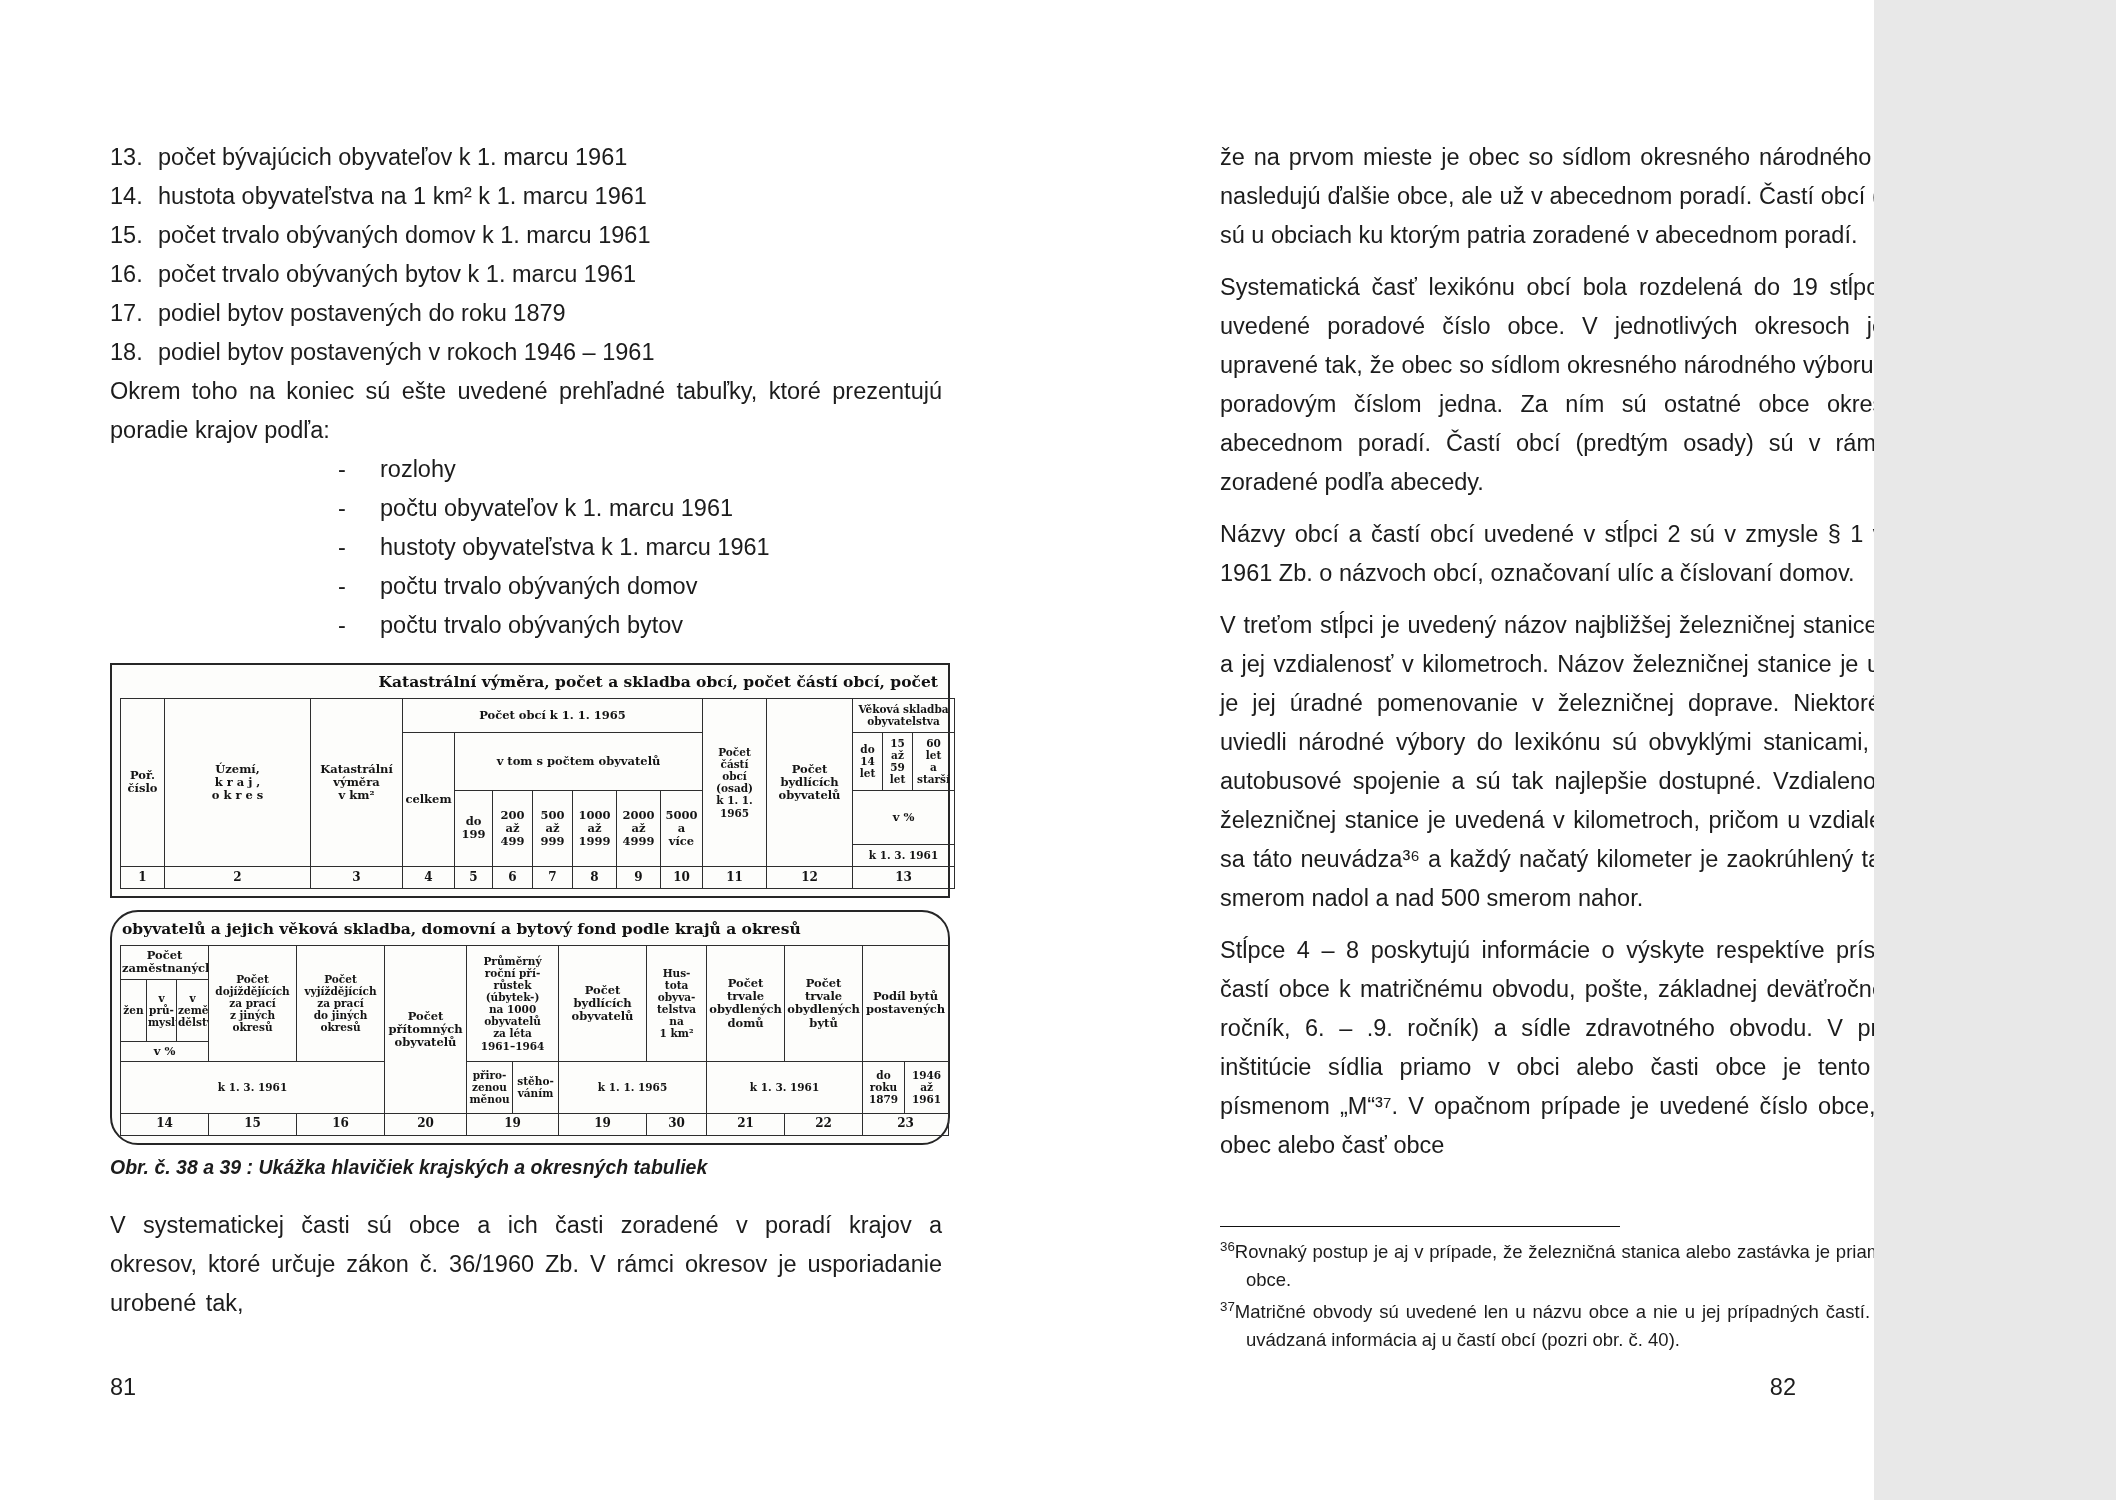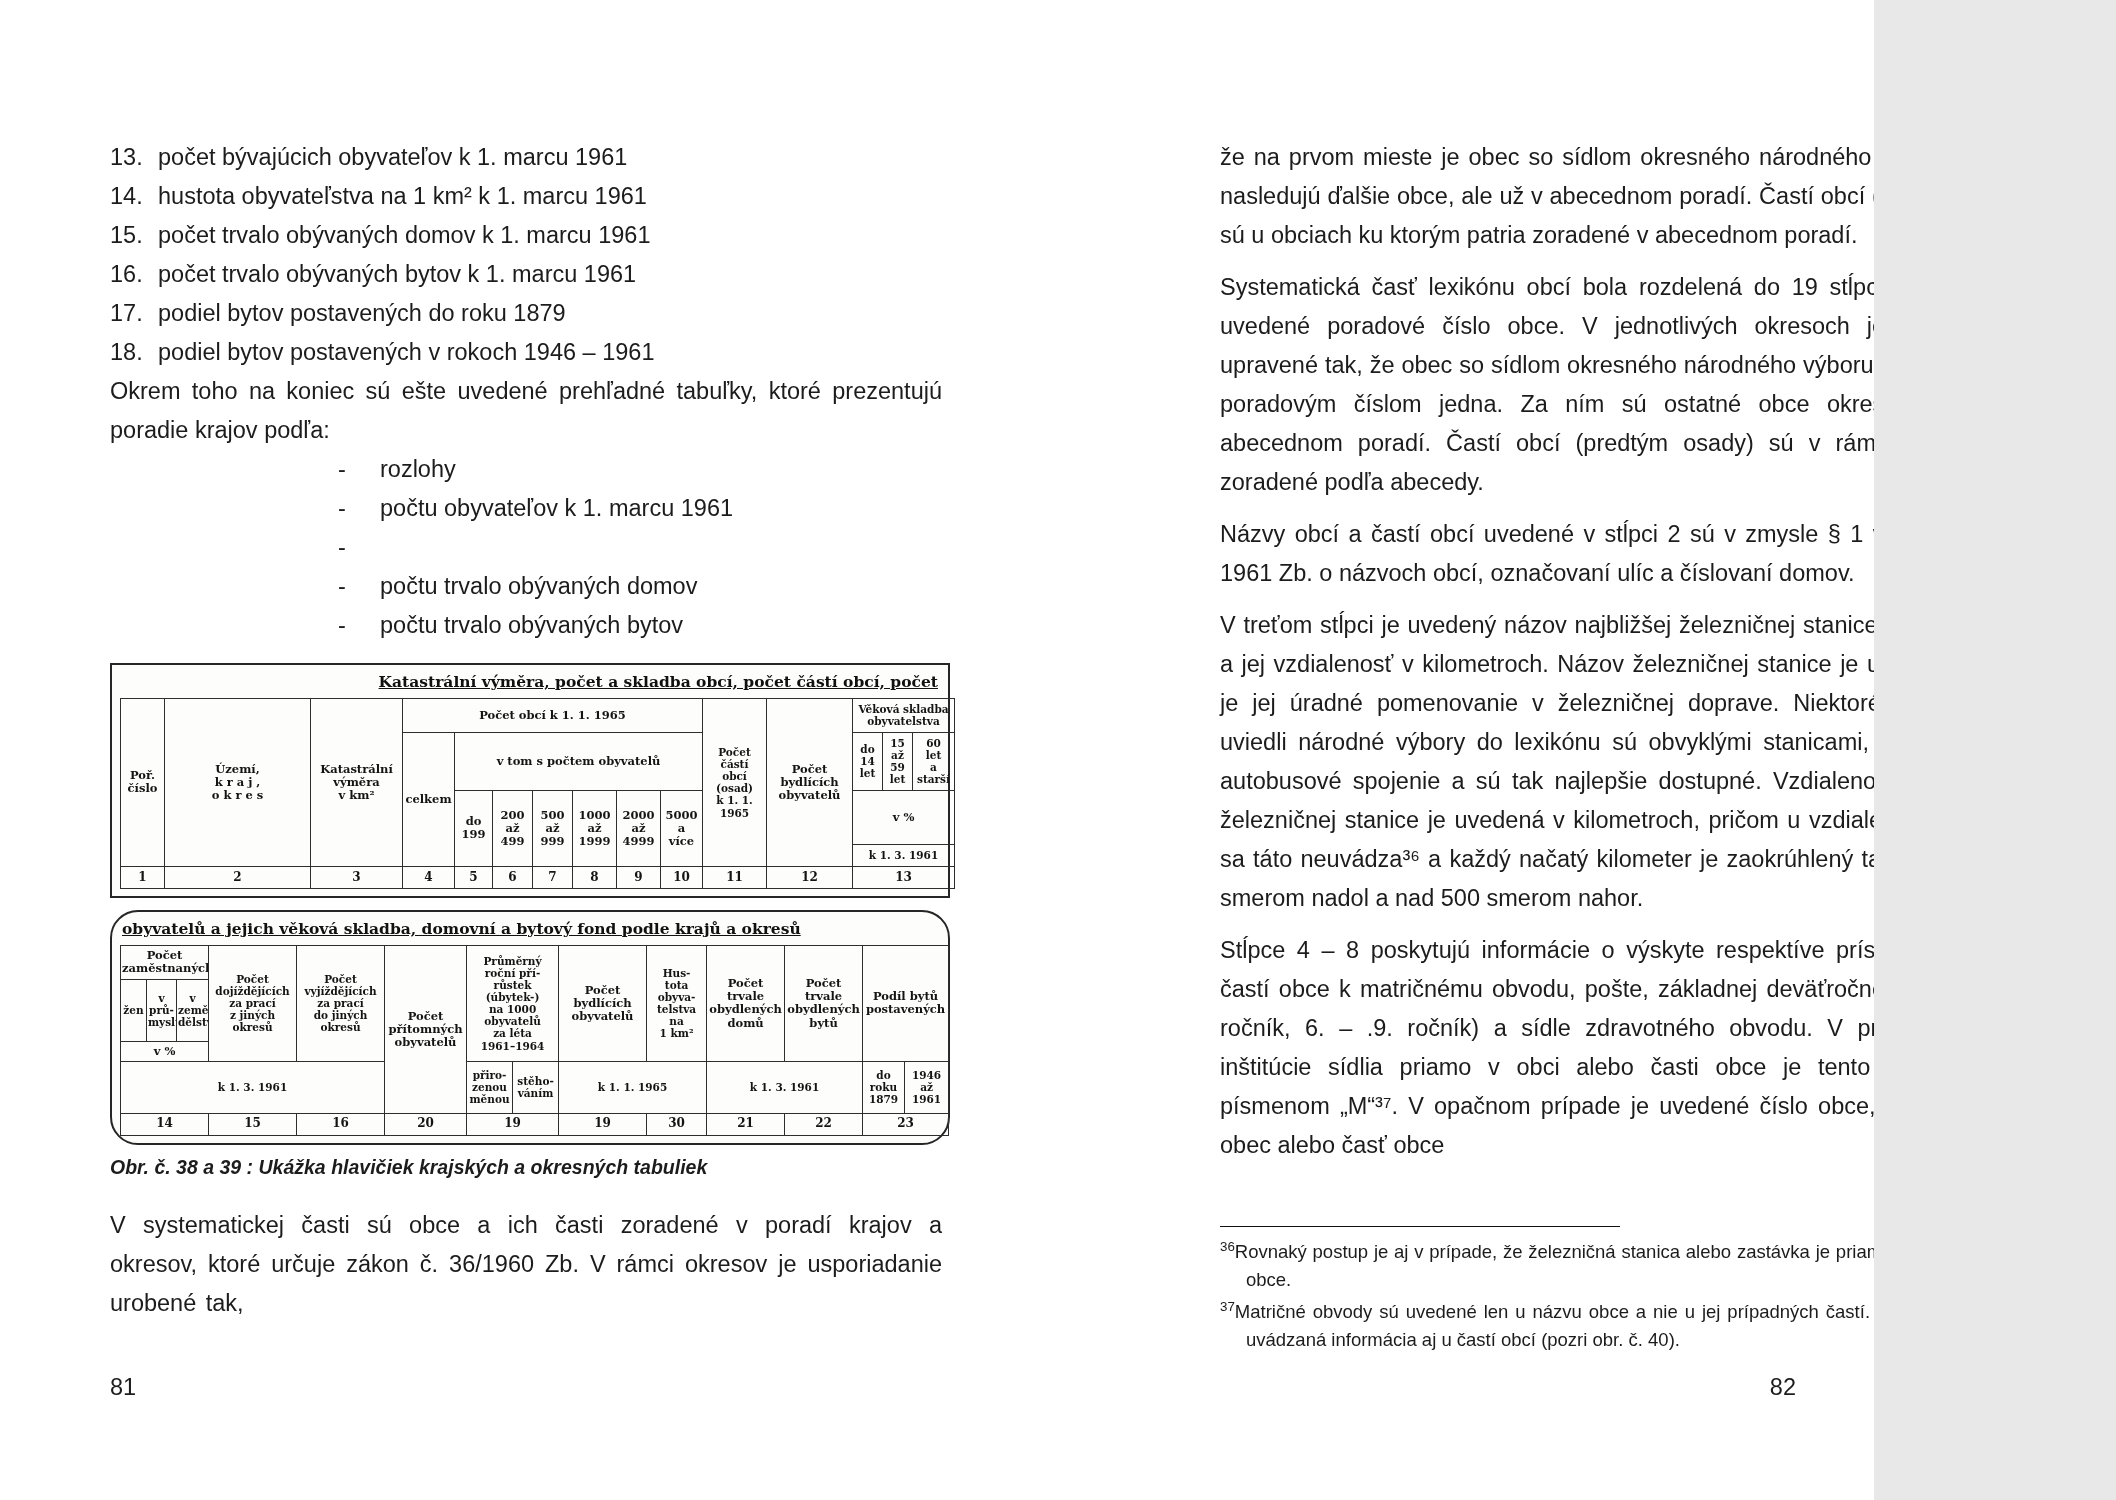--- a/index.html
+++ b/index.html
@@ -16,21 +16,21 @@
   .num-item { display:flex; }
   .num-item .n { width:48px; flex:none; }
   .para { margin-top:13px; }
   .just { text-align:justify; }
   .dash-item { display:flex; margin-left:228px; }
   .dash-item .d { width:42px; flex:none; }
 
   .figure { margin-top:18px; width:840px; }
   .fig-box { border:2px solid #262626; background:#fdfdfb; padding:5px 8px 7px; }
   .fig-box.second { margin-top:12px;border-radius:28px; }
-  .t-title { font-family:"DejaVu Serif",serif; font-weight:bold; font-size:15.5px; line-height:1.35; padding:2px 2px 5px; color:#111;text-decoration:underline; }
+  .t-title { font-family:"DejaVu Serif",serif; font-weight:bold; font-size:15.5px; line-height:1.35; padding:2px 2px 5px; color:#111; }
   .t1-title { text-align:right; }
   .t2-title { text-align:left; }
 
   table.scan {
     width:100%; table-layout:fixed; border-collapse:collapse;
     font-family:"DejaVu Serif",serif; font-weight:bold; font-size:11.5px;
     line-height:1.15; text-align:center; color:#141414;
     border:1.5px solid #2e2e2e;
   }
   table.scan td { border:1px solid #2e2e2e; padding:1px; white-space:pre-line; vertical-align:middle; overflow:hidden; }
@@ -89,20 +89,21 @@
       <div class="dash-item">
           <span class="d">-</span>
           <span>rozlohy</span>
         </div>
       <div class="dash-item">
           <span class="d">-</span>
           <span>počtu obyvateľov k 1. marcu 1961</span>
         </div>
       <div class="dash-item">
           <span class="d">-</span>
+          <span>hustoty obyvateľstva k 1. marcu 1961</span>
         </div>
       <div class="dash-item">
           <span class="d">-</span>
           <span>počtu trvalo obývaných domov</span>
         </div>
       <div class="dash-item">
           <span class="d">-</span>
           <span>počtu trvalo obývaných bytov</span>
         </div>
     </div>

